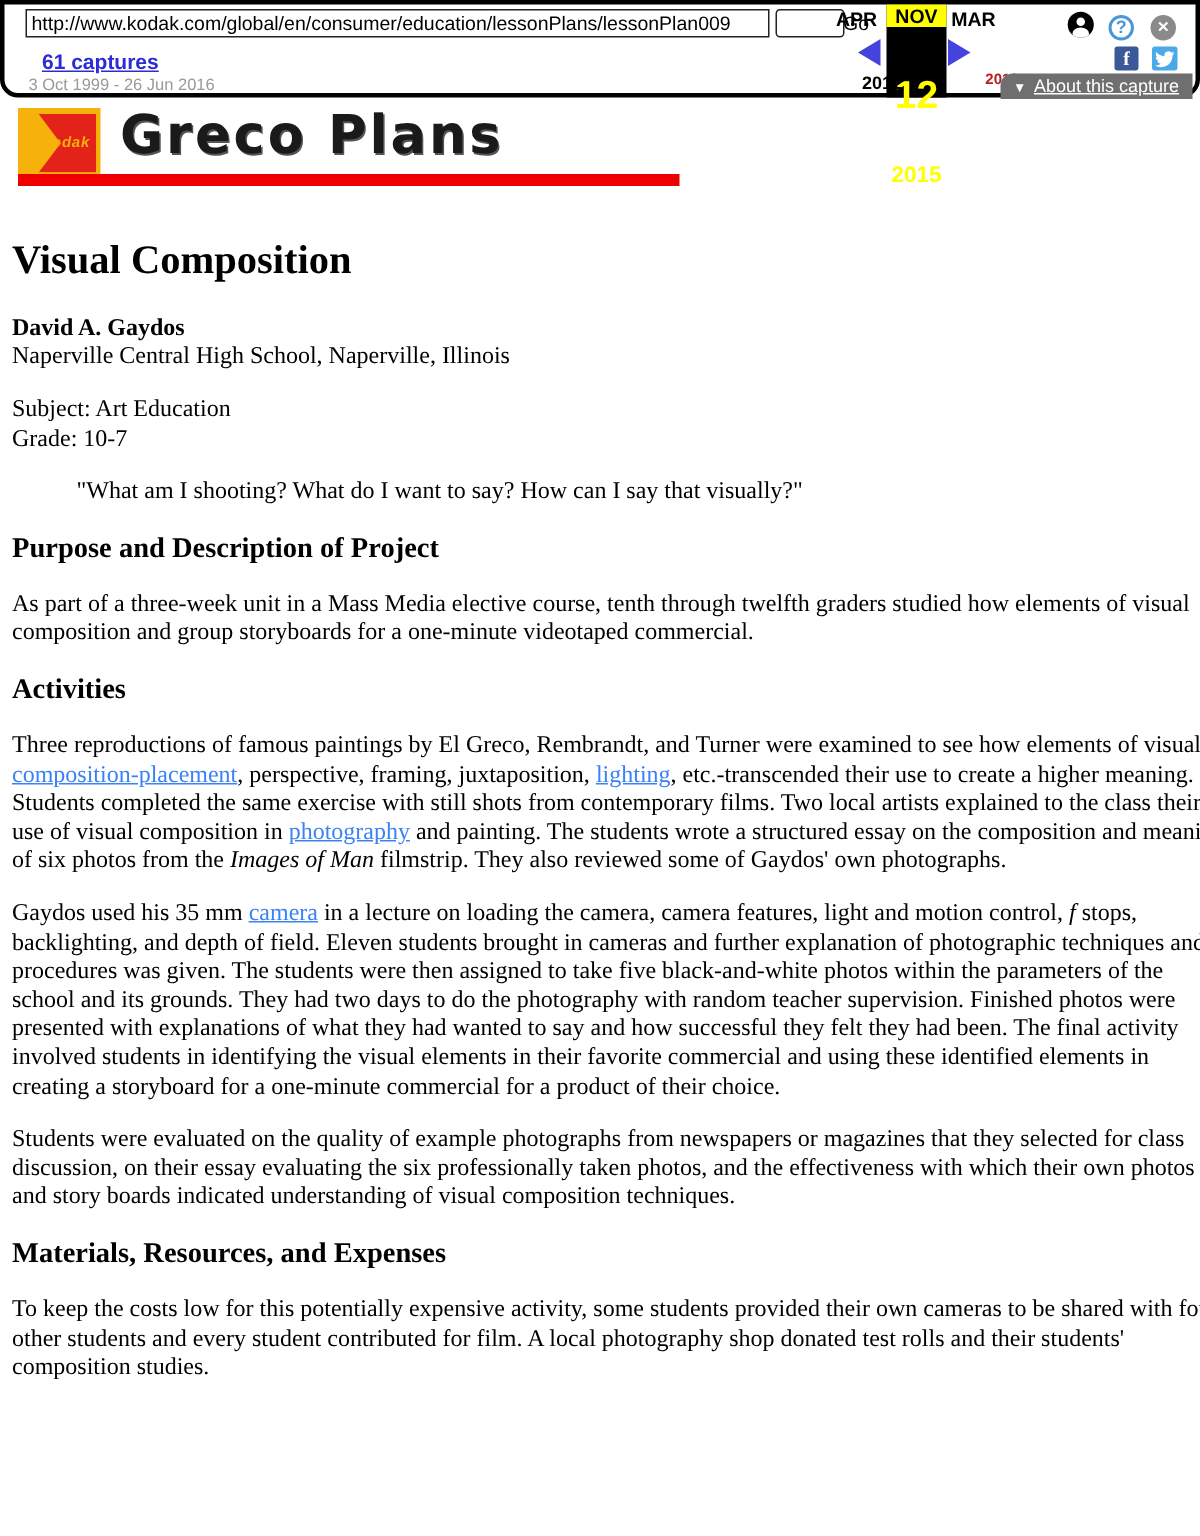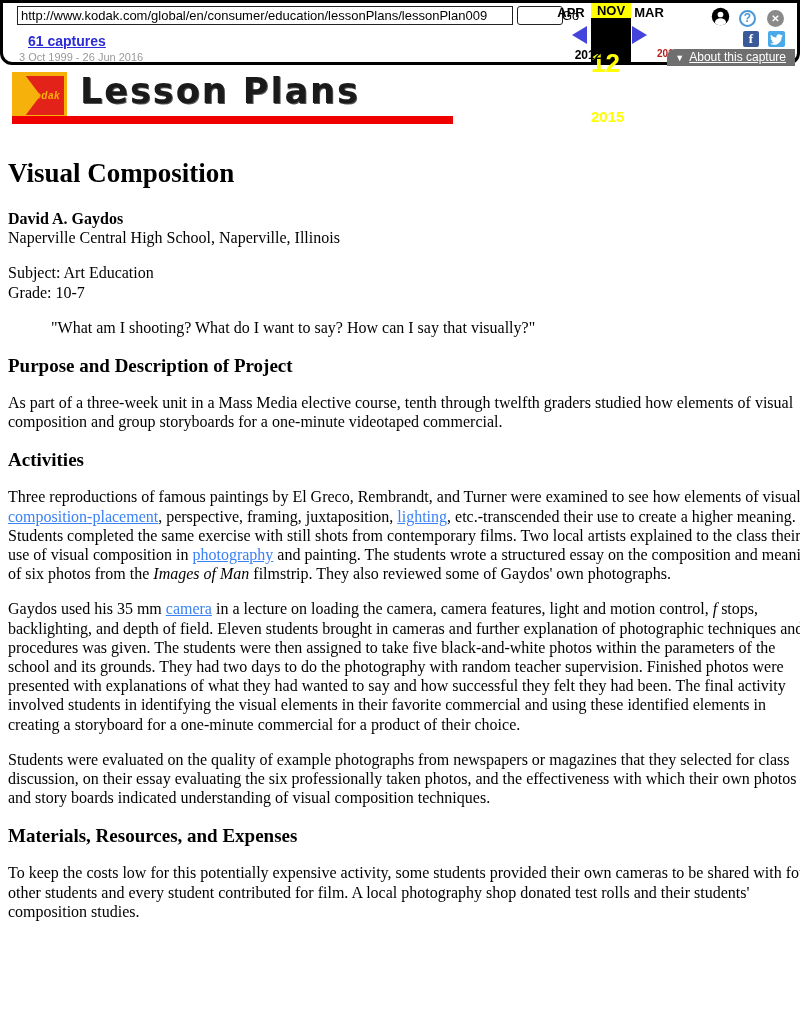--- a/index.html
+++ b/index.html
@@ -36,21 +36,21 @@
   .wb-month, .wb-year {
     position:absolute; width:38px; text-align:center;
     font:bold 13px "Liberation Sans",sans-serif; color:#000;
   }
   .wb-m-prev { left:549px; top:2px; }
   .wb-m-next { left:627px; top:2px; }
   .wb-y-prev { left:566px; top:45px; font-size:12px; }
   .wb-y-next { left:646px; top:45px; font-size:10px; color:#b91c1c; }
   .wb-strip {
     position:absolute; left:588px; top:0; width:40px; height:62px;
-    background:#000; display:flex; flex-direction:column; gap:31px;
+    background:#000; display:flex; flex-direction:column; align-items:center;gap:31px;
   }
   .wb-m-cur {
     width:100%; height:16px; line-height:16px; background:#ffff00; color:#000;
     font:bold 13px "Liberation Sans",sans-serif; text-align:center;
   }
   .wb-day {
     color:#ffff00; font:bold 26px/27px "Liberation Sans",sans-serif; margin-top:1px;
   }
   .wb-y-cur {
     color:#ffff00; font:bold 15px "Liberation Sans",sans-serif;
@@ -186,21 +186,21 @@
       <span class="tri">▼</span><span class="lbl">About this capture</span>
     </div>
   </div>
 
   <div class="kheader">
     <div class="klogo">
       <div class="klogo-red">
         <span>Kodak</span>
       </div>
     </div>
-    <div class="ktitle">Lesson Plans</div>
+    <div class="ktitle">Greco Plans</div>
     <div class="redbar"></div>
   </div>
 
   <div class="content">
     <h1>Visual Composition</h1>
 
     <p>
       <b>David A. Gaydos</b><br>
       <span>Naperville Central High School, Naperville, Illinois</span>
     </p>

